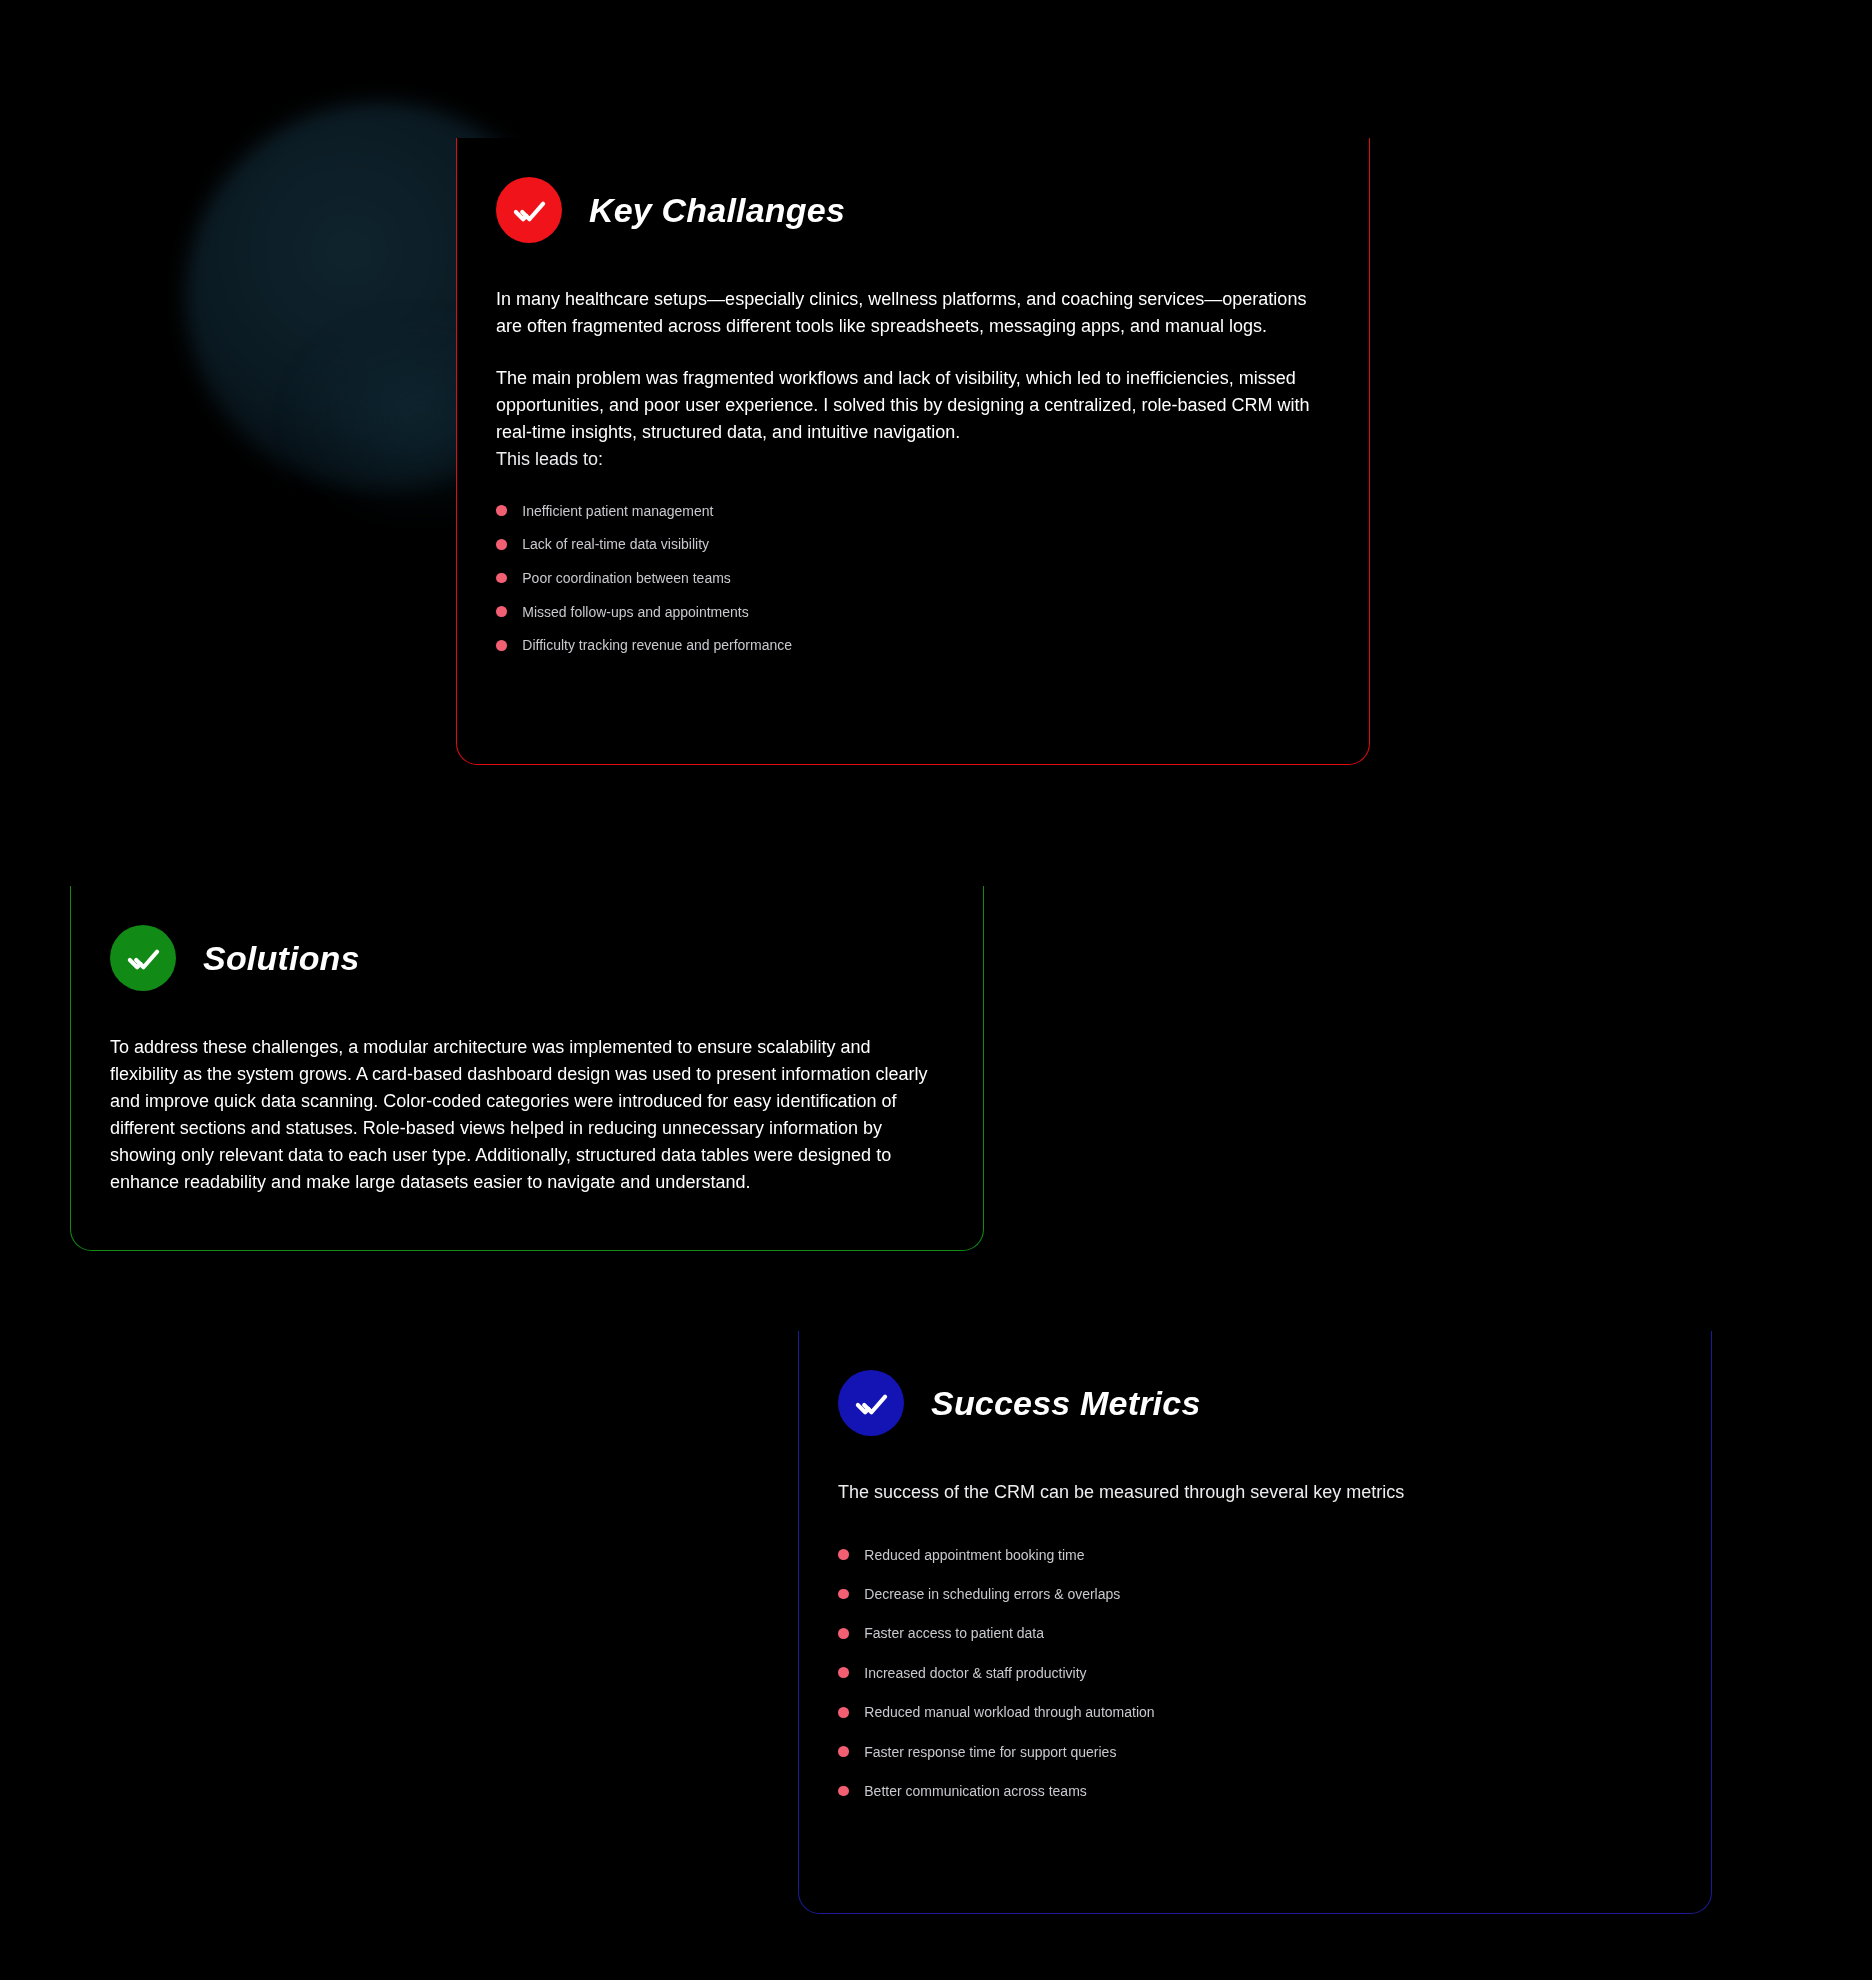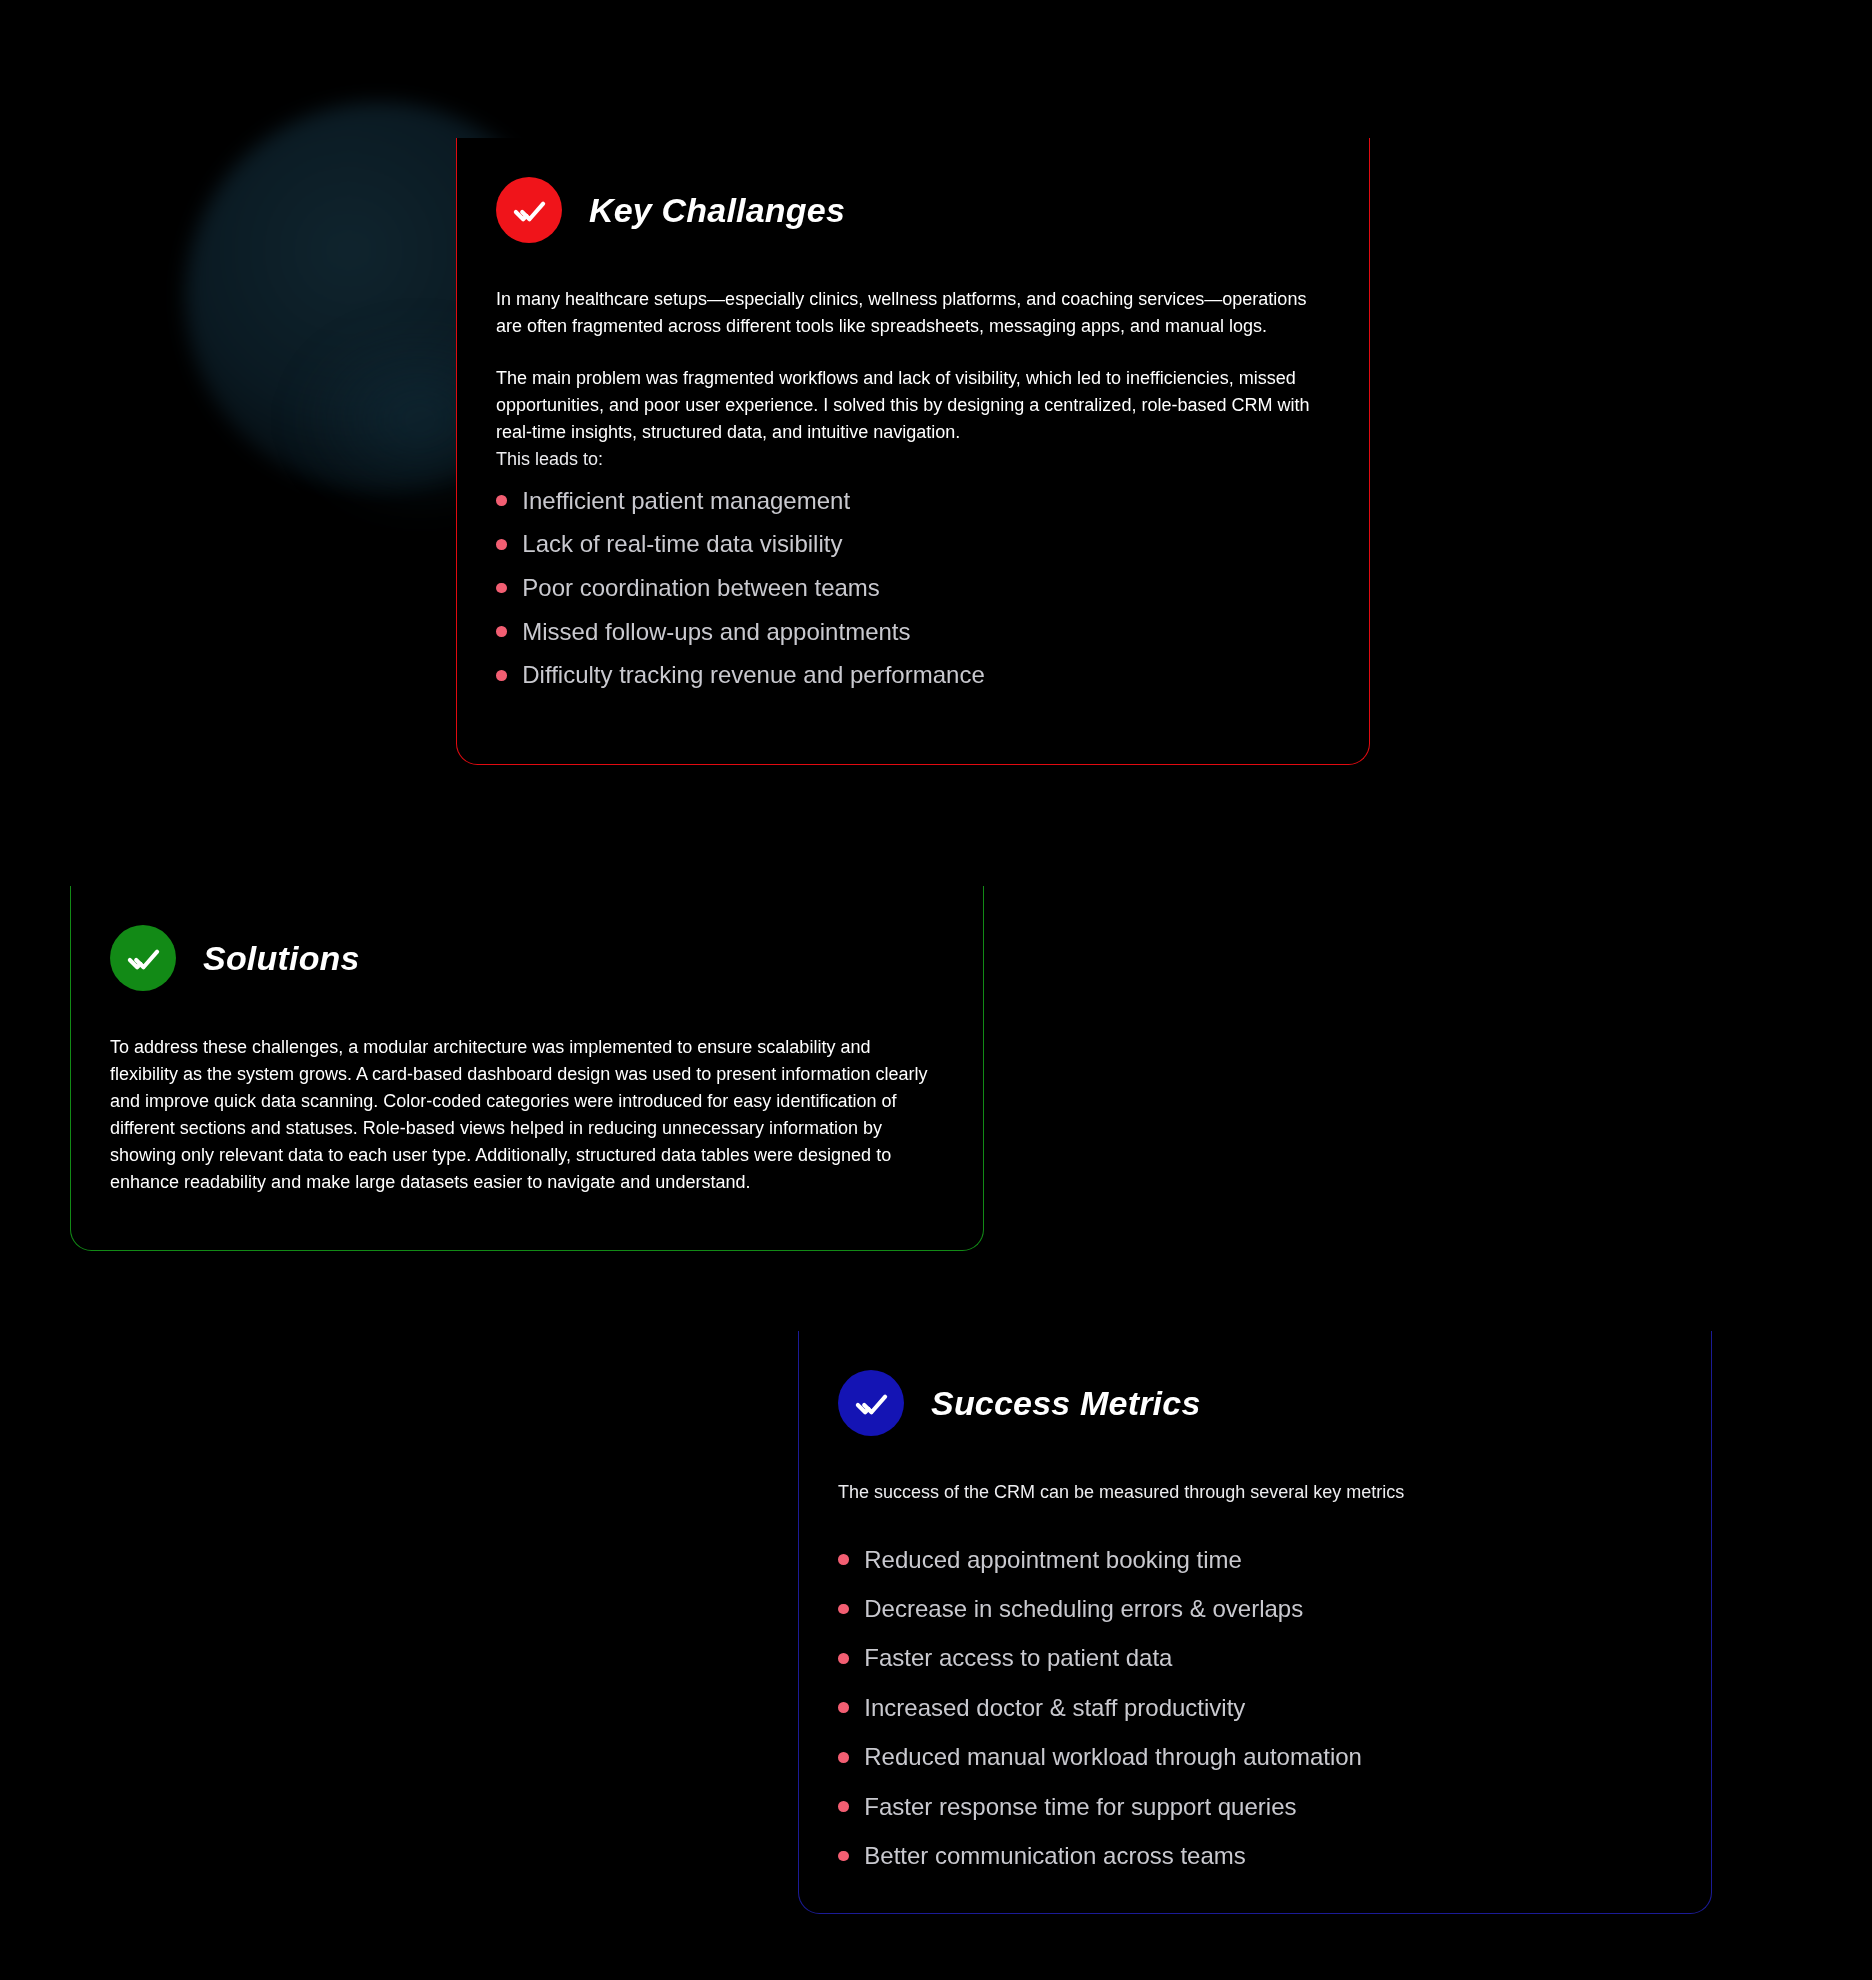--- a/index.html
+++ b/index.html
@@ -123,30 +123,30 @@
     max-width: 835px;
     margin-bottom: 25px;
     font-weight: 400;
   }
   .para:last-of-type { margin-bottom: 0; }
 
   .lead-in {
     font-size: 18px;
     line-height: 27px;
     color: #ededf0;
-    margin-bottom: 6px;
+    margin-bottom: 21px;
   }
 
   
   .bullets { list-style: none; }
   .bullets li {
     display: flex;
     align-items: center;
     gap: 15.6px;
-    font-size: 24px;
+    font-size: 14px;
     color: #c9c9cf;
     line-height: 1;
     padding: 9.8px 0;
   }
   .dot {
     width: 10.7px;
     height: 10.7px;
     border-radius: 50%;
     background: #f25e72;
     flex: 0 0 10.7px;

